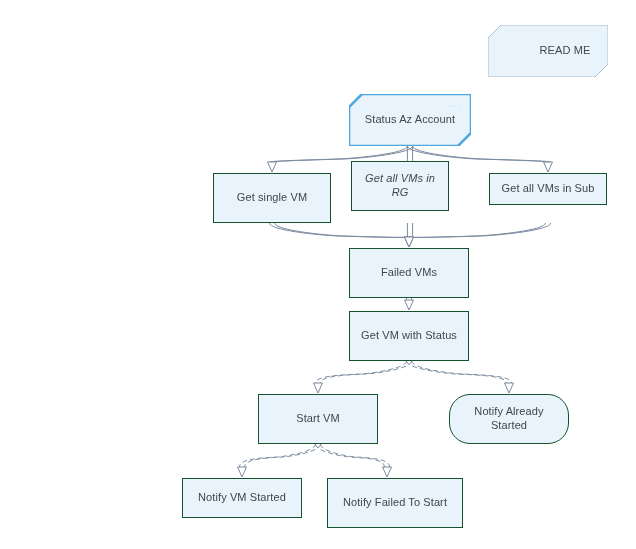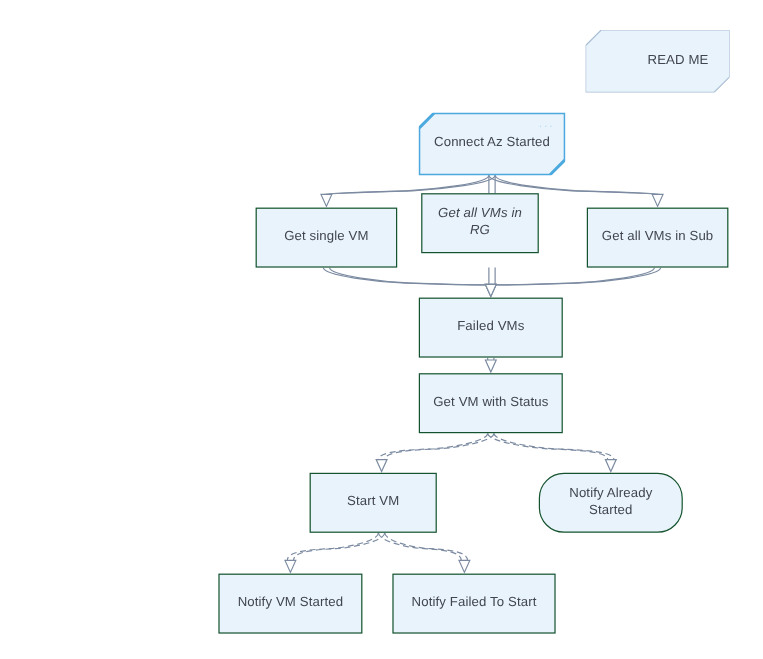--- a/index.html
+++ b/index.html
@@ -137,43 +137,43 @@
         <svg class="clip-bg" width="120" height="52" viewBox="0 0 120 52">
           <polygon points="13,0 120,0 120,39 107,52 0,52 0,13" fill="#e9f3fb" stroke="#a9bed4" stroke-width="1" stroke-linejoin="miter"></polygon>
         </svg>
         <span class="node-label">READ ME</span>
       </div>
       <div class="node clipped selected" style="left: 349px; top: 94px; width: 122px; height: 52px;">
         <svg class="clip-bg" width="122" height="52" viewBox="0 0 122 52">
           <polygon points="13,0 122,0 122,39 109,52 0,52 0,13" fill="#e9f3fb" stroke="#4ba9e0" stroke-width="2.5" stroke-linejoin="miter"></polygon>
         </svg>
         <span class="ellipsis">...</span>
-        <span class="node-label">Connect Az Started</span>
+        <span class="node-label">Status Az Account</span>
       </div>
       <div class="node" style="left: 213px; top: 173px; width: 118px; height: 50px;">
         <span class="node-label">Get single VM</span>
       </div>
       <div class="node" style="left: 351px; top: 161px; width: 98px; height: 50px; font-style: italic;">
         <span class="node-label">Get all VMs in RG</span>
       </div>
-      <div class="node" style="left: 489px; top: 173px; width: 118px; height: 50px;">
+      <div class="node" style="left: 489px; top: 173px; width: 118px; height: 32px;">
         <span class="node-label">Get all VMs in Sub</span>
       </div>
       <div class="node" style="left: 349px; top: 248px; width: 120px; height: 50px;">
         <span class="node-label">Failed VMs</span>
       </div>
       <div class="node" style="left: 349px; top: 311px; width: 120px; height: 50px;">
         <span class="node-label">Get VM with Status</span>
       </div>
-      <div class="node" style="left: 258px; top: 394px; width: 106px; height: 50px;">
+      <div class="node" style="left: 258px; top: 394px; width: 120px; height: 50px;">
         <span class="node-label">Start VM</span>
       </div>
       <div class="node" style="left: 449px; top: 394px; width: 120px; height: 50px; border-radius: 21px;">
         <span class="node-label">Notify Already Started</span>
       </div>
-      <div class="node" style="left: 182px; top: 478px; width: 120px; height: 50px;">
+      <div class="node" style="left: 182px; top: 478px; width: 120px; height: 40px;">
         <span class="node-label">Notify VM Started</span>
       </div>
       <div class="node" style="left: 327px; top: 478px; width: 136px; height: 50px;">
         <span class="node-label">Notify Failed To Start</span>
       </div>
     </div>
 </div>
 
 </body></html>

